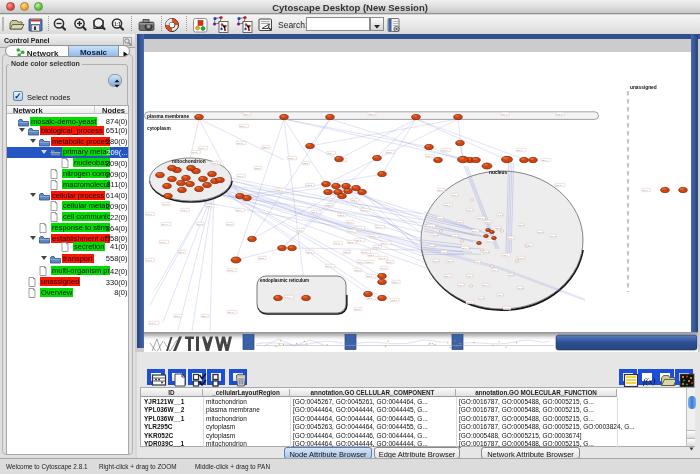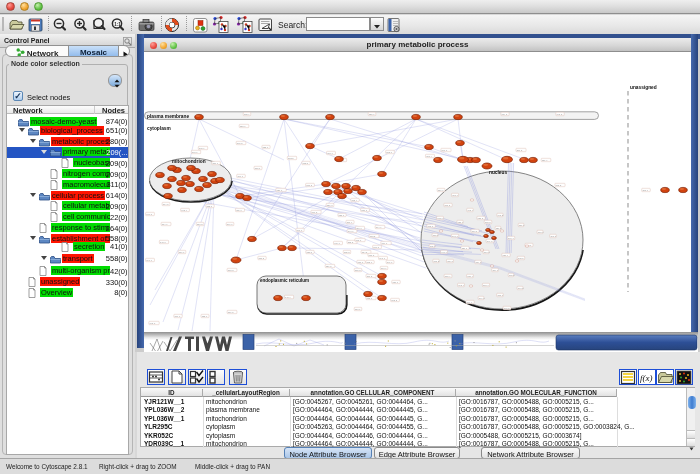--- a/index.html
+++ b/index.html
@@ -27,33 +27,34 @@
 #treehead{left:0;top:0;width:121px;height:8px;background:linear-gradient(#fdfdfd,#eaeaea);border-bottom:1px solid #bbb;font-size:7.5px;font-weight:bold;color:#222}
 .trow{left:0;width:121px;height:10.8px;font-size:7.5px;color:#111;white-space:nowrap}
 .cnt{position:absolute;right:0.5px;top:1px;font-size:7.5px;color:#111}
 .hl{position:absolute;top:0.5px;padding:0 1px;height:9px;line-height:9.5px;overflow:hidden}
 .hlg{background:#00dc00}
 .hlr{background:#ff1400}
 .arr{position:absolute;top:3px;width:0;height:0;border-left:3px solid transparent;border-right:3px solid transparent;border-top:4px solid #444}
 #statusbar{left:0;top:458px;width:700px;height:16px;background:#dcdcdc;border-top:1px solid #a5a5a5;font-size:6.4px;color:#222}
 #dpanel{left:137px;top:352px;width:563px;height:106px;background:#e6e6e6}
 #dphead{left:0;top:0;width:563px;height:12px;background:linear-gradient(#f2f2f2,#d5d5d5);border-bottom:1px solid #b0b0b0;font-size:8px;font-weight:bold;color:#222;padding:2px 0 0 7px}
-.dpbtn{position:absolute;top:17px;width:18px;height:16px;background:linear-gradient(#fdfdfd,#e3e3e3);border:1px solid #1d4ed8}
+.dpbtn{position:absolute;top:17px;width:18px;height:16px;background:linear-gradient(#fdfdfd,#e3e3e3);border:4px solid #1d4ed8}
 #dptable{left:3px;top:35px;width:546px;height:60px;background:#fff;border:1px solid #aaa}
 #dpthead{left:0;top:0;width:544px;height:9px;background:linear-gradient(#fafafa,#e2e2e2);border-bottom:1px solid #999;font-size:6.3px;font-weight:bold;color:#222}
 .dprow{position:absolute;left:0;width:544px;height:8.55px;font-size:6.5px;color:#111;white-space:nowrap}
 .dc{position:absolute;top:0.5px}
 .tab{position:absolute;top:0;height:12px;border:1px solid #8a8a8a;border-radius:3px;font-size:7.5px;color:#111;text-align:center;padding-top:2px;background:linear-gradient(#fafafa,#e2e2e2)}
 </style></head>
 <body>
 <div id="app">
     <div id="titlebar" class="abs">
 <div class="abs tl" style="left:6px;background:radial-gradient(circle at 35% 30%,#ff9d96,#e6473c 60%,#c23a30);border:0.5px solid #a8423a"></div>
 <div class="abs tl" style="left:20px;background:radial-gradient(circle at 35% 30%,#ffe0a0,#f2a52e 60%,#c98a20);border:0.5px solid #b08024"></div>
 <div class="abs tl" style="left:34px;background:radial-gradient(circle at 35% 30%,#c6f0ae,#5fc143 60%,#45a02c);border:0.5px solid #4f9a34"></div>
+<div id="wintitle" class="abs">Cytoscape Desktop (New Session)</div>
 </div>
     <div id="toolbar" class="abs">
       <div class="abs" style="left:2px;top:2px;width:2px;height:14px;border-left:1px solid #b8b8b8;border-right:1px solid #b8b8b8"></div>
       <div class="abs tsep" style="left:48px"></div>
       <div class="abs tsep" style="left:131px"></div>
       <div class="abs tsep" style="left:161px"></div>
       <div class="abs tsep" style="left:186px"></div>
       <svg class="abs" style="left:0;top:0" width="420" height="19" viewBox="0 0 420 19">
         <g stroke="#4a4a30" stroke-width="0.8" fill="#c9c99b">
           <path d="M10 8 L12 5.5 L17 5.5 L18 7 L22 7 L22 14 L10 14 Z"></path>
@@ -360,26 +361,20 @@
           </span>
           <span class="hl hlg" style="left:33px;max-width:70px">Overview</span>
           <span class="cnt">8(0)</span>
         </div>
       </div>
     </div>
     <div id="desktop" class="abs" style="left:135px;top:34px;width:565px;height:318px;background:#cccccc;overflow:hidden">
       <div class="abs" style="left:2px;top:0;width:563px;height:5px;background:#32508e"></div>
       <div class="abs" style="left:2px;top:0;width:7px;height:314px;background:linear-gradient(90deg,#27437c,#4569ad)"></div>
       <div class="abs" style="left:556px;top:0;width:7px;height:302px;background:linear-gradient(90deg,#4569ad,#27437c)"></div>
-      <div class="abs" style="left:9px;top:4px;width:547px;height:14px;background:linear-gradient(#ebebeb,#d8d8d8 55%,#c2c2c2);border-bottom:1px solid #8e8e8e">
-        <div class="abs tl" style="left:5.5px;top:3.5px;width:7px;height:7px;background:radial-gradient(circle at 35% 30%,#ff9d96,#e6473c 60%,#c23a30)"></div>
-        <div class="abs tl" style="left:15.5px;top:3.5px;width:7px;height:7px;background:radial-gradient(circle at 35% 30%,#ffe0a0,#f2a52e 60%,#c98a20)"></div>
-        <div class="abs tl" style="left:25.5px;top:3.5px;width:7px;height:7px;background:radial-gradient(circle at 35% 30%,#c6f0ae,#5fc143 60%,#45a02c)"></div>
-        <div class="abs" style="left:0;top:2px;width:547px;text-align:center;font-size:8px;font-weight:bold;color:#222">primary metabolic process</div>
-      </div>
       <div class="abs" style="left:9px;top:18px;width:547px;height:280px;background:#fff"></div>
       <svg class="abs" style="left:9px;top:18px" width="547" height="280" viewBox="144 52 547 280">
         <line x1="160" y1="175" x2="424" y2="214" stroke="#8890dd" stroke-width="0.5" stroke-opacity="0.5"></line>
         <line x1="177" y1="170" x2="423" y2="220" stroke="#8890dd" stroke-width="0.5" stroke-opacity="0.5"></line>
         <line x1="186" y1="178" x2="422" y2="226" stroke="#8890dd" stroke-width="0.5" stroke-opacity="0.5"></line>
         <line x1="203" y1="179" x2="421" y2="232" stroke="#8890dd" stroke-width="0.5" stroke-opacity="0.5"></line>
         <line x1="212" y1="174" x2="420" y2="238" stroke="#8890dd" stroke-width="0.5" stroke-opacity="0.5"></line>
         <line x1="199" y1="189" x2="420" y2="244" stroke="#8890dd" stroke-width="0.5" stroke-opacity="0.5"></line>
         <line x1="207" y1="185" x2="421" y2="250" stroke="#8890dd" stroke-width="0.5" stroke-opacity="0.5"></line>
         <line x1="220" y1="180" x2="422" y2="256" stroke="#8890dd" stroke-width="0.5" stroke-opacity="0.5"></line>

